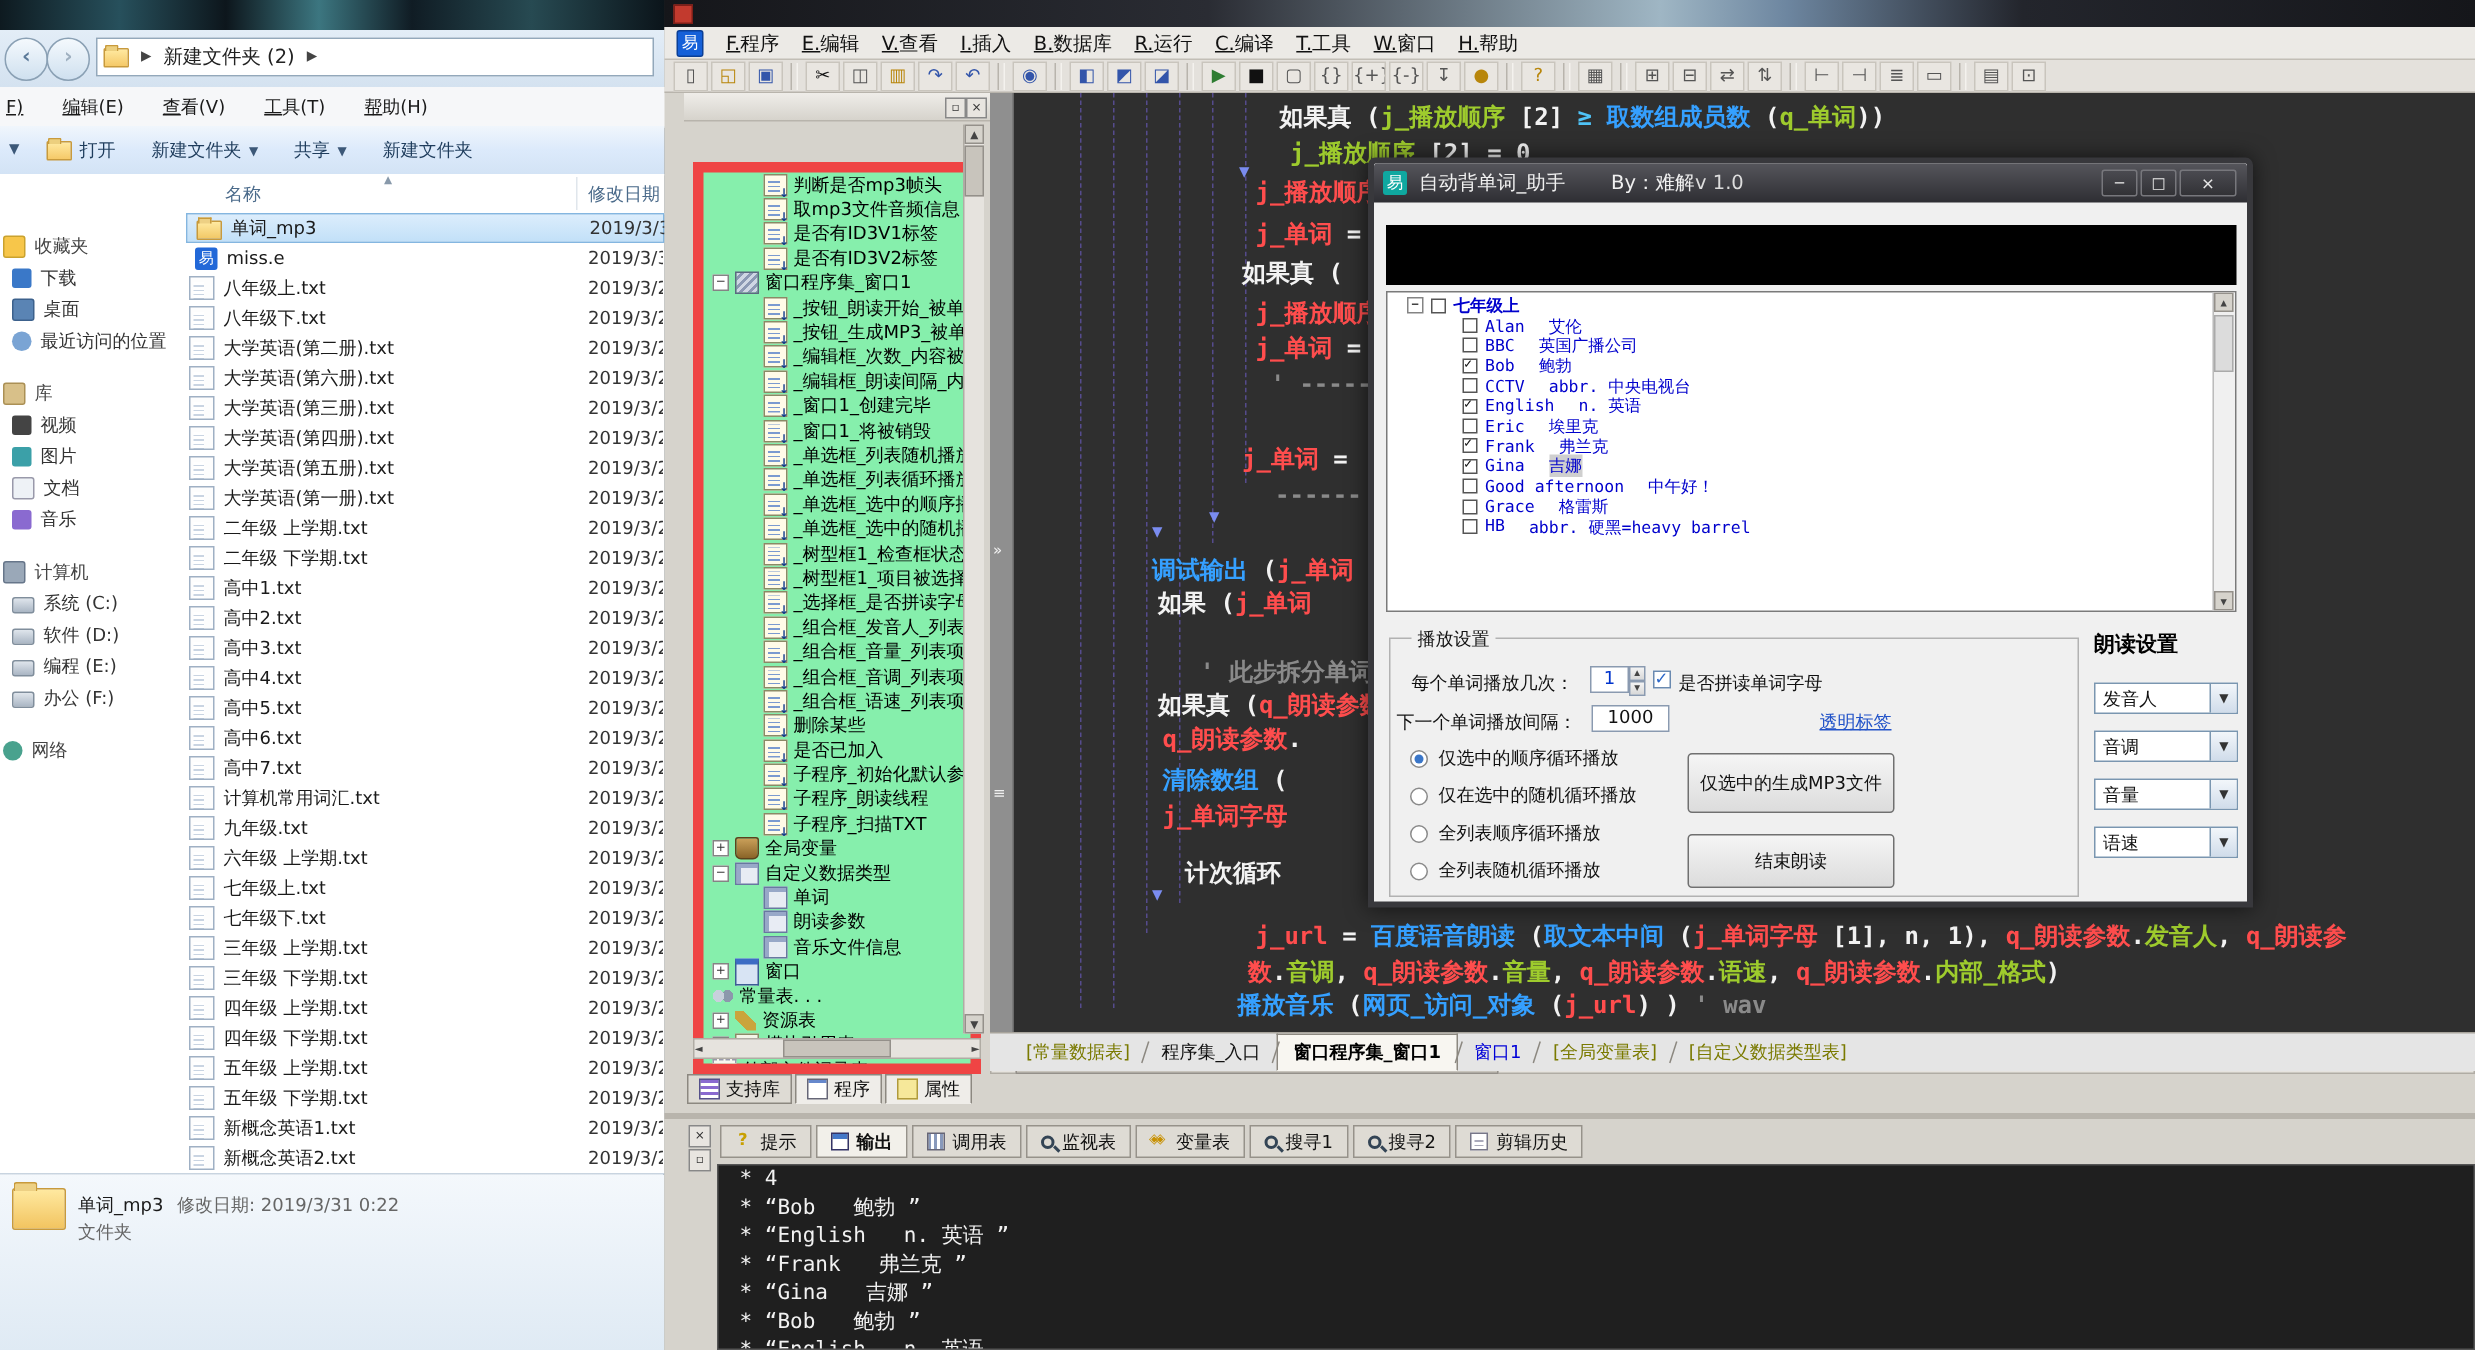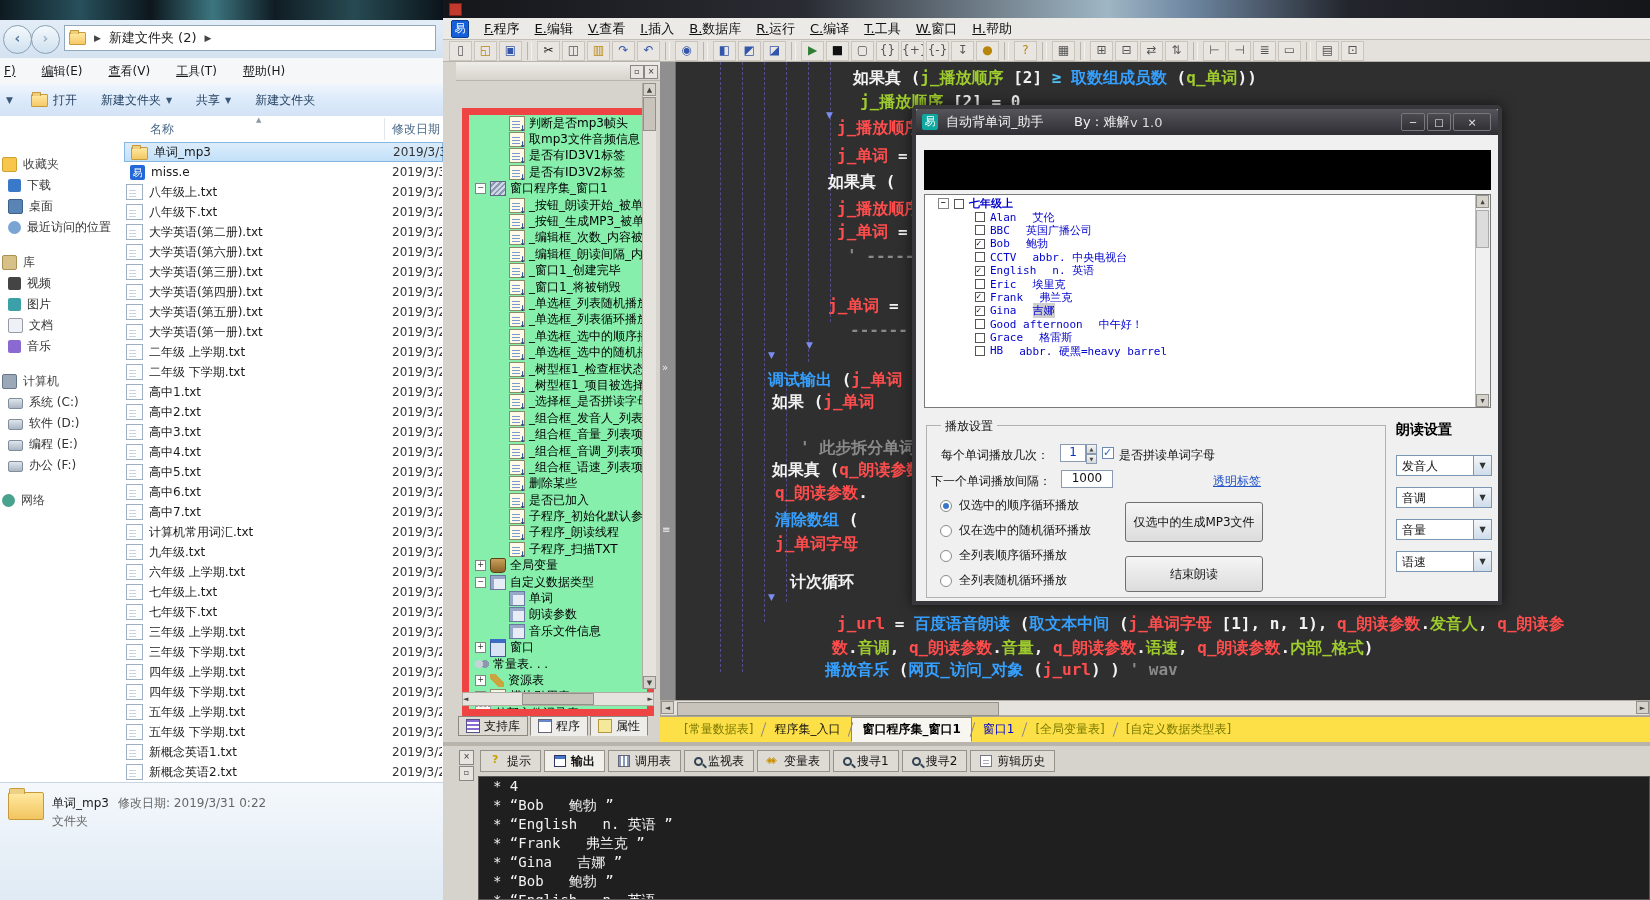--- a/index.html
+++ b/index.html
@@ -118,21 +118,21 @@
   #ed-gutter{position:absolute;left:0;top:0;width:15px;height:638px;background:#8f8f8f;border-right:1px solid #6a6a6a;}
   .gmark{position:absolute;left:2px;color:#f0f0f0;font-size:10px;}
   .guide{position:absolute;width:0;border-left:1px dashed #6a5ac0;opacity:.65;}
   .flowarrow{position:absolute;color:#7a8cf0;font-size:9px;}
   .cl{position:absolute;white-space:pre;font-family:"DejaVu Sans Mono",monospace;font-weight:bold;font-size:16px;line-height:20px;}
   .c-w{color:#f2f2f2;} .c-g{color:#9ecb2d;} .c-b{color:#35a0ff;} .c-r{color:#ff4d4d;} .c-c{color:#8a8a8a;} .c-o{color:#4fc3f7;}
   #ed-hscroll{left:660px;top:700px;width:990px;height:16px;background:#e6e3de;border:1px solid #b0aca4;box-sizing:border-box;}
   #ed-hl{position:absolute;left:0;top:0;}
   #ed-hr{position:absolute;right:0;top:0;}
   #ed-hthumb{position:absolute;left:16px;top:1px;width:320px;height:12px;background:#c8c4bc;border:1px solid #94908a;}
-  #ed-tabs{left:660px;top:716px;width:990px;height:26px;background:#fde047;border-top:1px solid #a8a49c;display:flex;align-items:center;padding-left:14px;box-sizing:border-box;}
+  #ed-tabs{left:660px;top:688px;width:990px;height:26px;background:#e5e5e5;border-top:1px solid #a8a49c;display:flex;align-items:center;padding-left:14px;box-sizing:border-box;}
   .etab{font-size:12px;padding:3px 10px;white-space:nowrap;}
   .etab.olive{color:#7a7a00;} .etab.plain{color:#111;} .etab.blue{color:#0000d8;}
   .etab.active{color:#000;font-weight:bold;background:#f8f6f1;border:1px solid #8c8880;border-bottom-color:#f8f6f1;}
   .tsep{width:1px;height:15px;background:#8c8880;transform:rotate(18deg);}
   
   #out-border{left:443px;top:742px;width:1207px;height:4px;background:#b8b4ac;}
   #out-bg{left:443px;top:746px;width:1207px;height:154px;background:#d6d3cc;}
   .omini{left:459px;width:13px;height:13px;border:1px solid #888;background:#e8e5e0;font-size:8px;line-height:12px;text-align:center;color:#333;}
   #out-tabs{left:480px;top:750px;height:24px;display:flex;gap:3px;}
   .otab{display:flex;align-items:center;border:1px solid #96928a;background:#dedbd4;font-size:12px;color:#111;padding:2px 9px;height:22px;box-sizing:border-box;}

